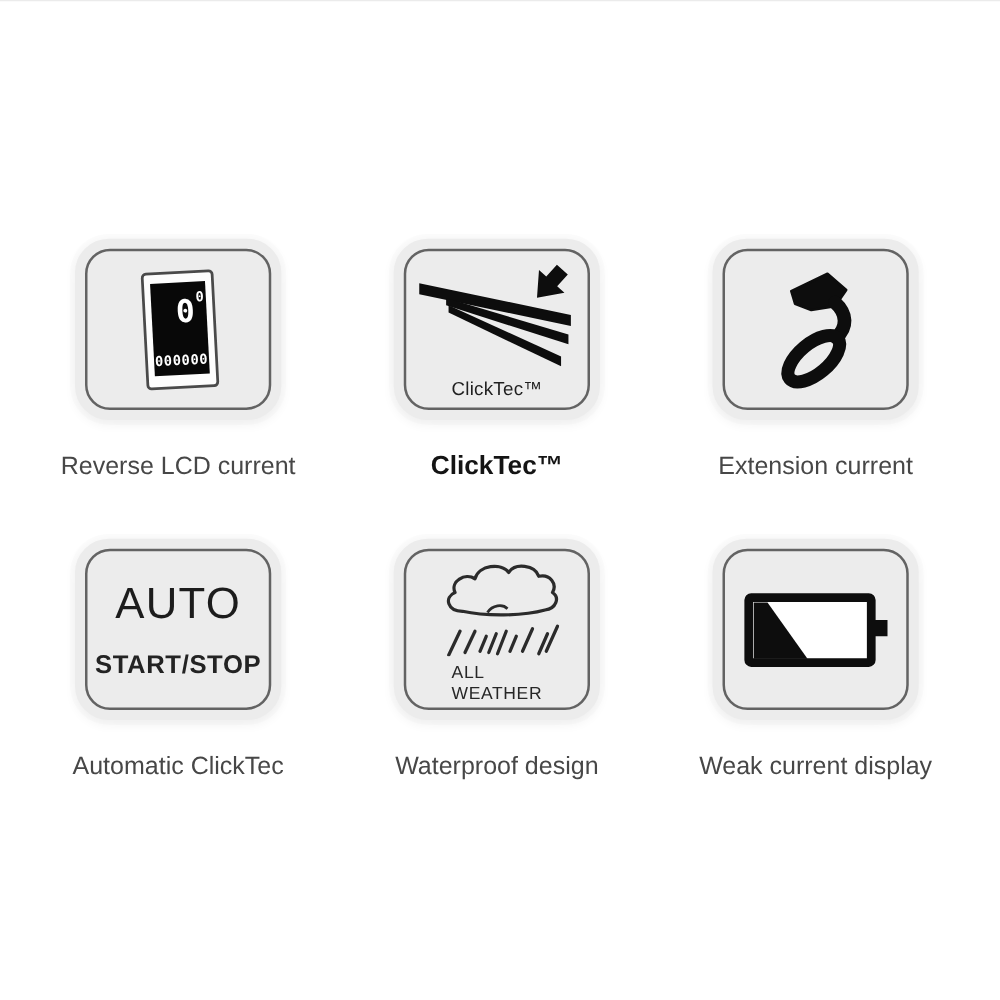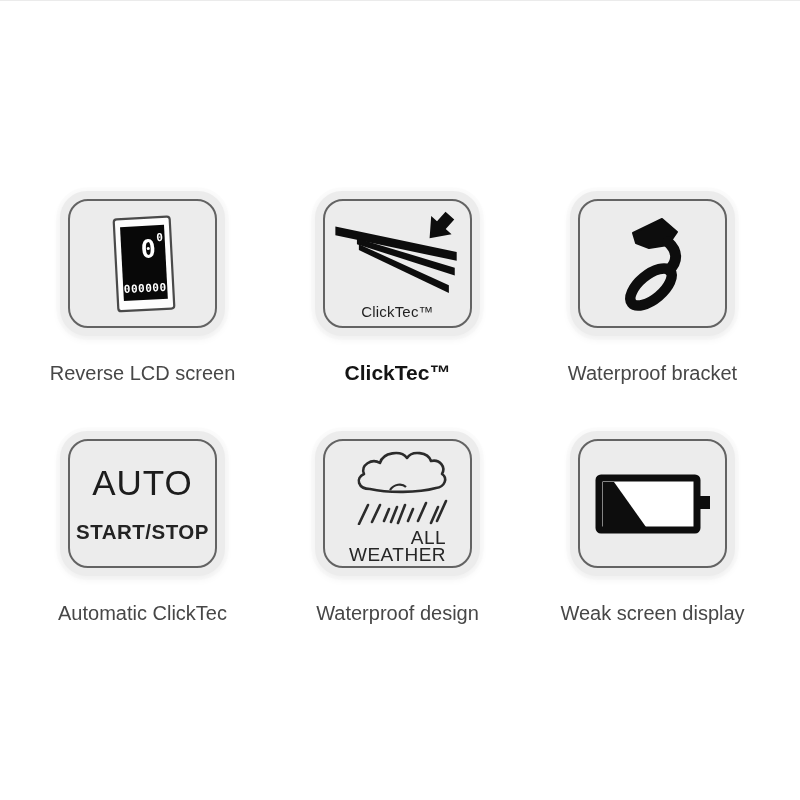--- a/index.html
+++ b/index.html
@@ -24,21 +24,21 @@
   }
   .label{
     margin-top:26px;font-size:20px;line-height:22px;color:var(--label_color,#474747);
     white-space:nowrap;text-align:center;
   }
   .label.bold{font-weight:bold;font-size:21px;color:var(--label_bold_color,#141414);}
   .icon-caption{
     font-size:15px;color:#1f1f1f;margin-top:6px;line-height:17px;text-align:center;
     letter-spacing:.2px;
   }
-  .weather-caption{font-size:19px;font-weight:500;color:#262626;margin-top:4px;line-height:17px;text-align:right;letter-spacing:.5px;}
+  .weather-caption{font-size:14px;font-weight:500;color:#262626;margin-top:4px;line-height:17px;text-align:left;letter-spacing:.5px;}
   .auto-big{font-size:35px;font-weight:400;letter-spacing:1px;color:#1c1c1c;line-height:36px;}
   .auto-small{font-size:20.5px;font-weight:600;letter-spacing:.5px;color:#232323;line-height:22px;margin-top:20px;}
   svg{display:block;}
 </style>
 </head>
 <body>
 
 <div class="features">
 
   <div class="row">
@@ -48,21 +48,21 @@
         <svg width="88" height="106" viewBox="0 0 88 106">
           <g transform="rotate(-3 44 53)">
             <rect x="17" y="7" width="56" height="92" rx="3" fill="#fdfdfd" stroke="#4a4a4a" stroke-width="2.2"></rect>
             <rect x="23" y="15" width="44" height="74" fill="#080808"></rect>
             <text x="50" y="47" text-anchor="middle" font-family="'DejaVu Sans Mono',monospace" font-weight="700" font-size="25" fill="#ffffff">0</text>
             <text x="62" y="31" text-anchor="middle" font-family="'DejaVu Sans Mono',monospace" font-weight="700" font-size="11" fill="#ffffff">0</text>
             <text x="45" y="81" text-anchor="middle" font-family="'DejaVu Sans Mono',monospace" font-weight="700" font-size="11" letter-spacing="0.5" fill="#ffffff">000000</text>
           </g>
         </svg>
       </div>
-      <div class="label">Reverse LCD screen</div>
+      <div class="label">Reverse LCD current</div>
     </div>
 
     <div class="cell">
       <div class="tile">
         <svg width="132" height="90" viewBox="0 0 132 92">
           <polygon points="2,20 126,46 126,55 2,29" fill="#0d0d0d"></polygon>
           <polygon points="24,32 124,62 124,70 24,38" fill="#0d0d0d"></polygon>
           <polygon points="26,38 118,80 118,88 26,44" fill="#0d0d0d"></polygon>
           <g transform="translate(109,20) rotate(42)">
             <polygon points="-6,-15 6,-15 6,-2 14,-2 0,16 -14,-2 -6,-2" fill="#0d0d0d"></polygon>
@@ -74,21 +74,21 @@
     </div>
 
     <div class="cell">
       <div class="tile">
         <svg width="80" height="106" viewBox="0 0 80 106">
           <path d="M20,22 L49,8 L64,21 L55,34 L36,37 L23,32 Z" fill="#0d0d0d" stroke="#0d0d0d" stroke-width="2" stroke-linejoin="round"></path>
           <path d="M55,31 C65,40 65,51 56,59" fill="none" stroke="#0d0d0d" stroke-width="11" stroke-linecap="round"></path>
           <ellipse cx="38" cy="76" rx="25" ry="12" transform="rotate(-40 38 76)" fill="none" stroke="#0d0d0d" stroke-width="10.5"></ellipse>
         </svg>
       </div>
-      <div class="label">Waterproof bracket</div>
+      <div class="label">Extension current</div>
     </div>
 
   </div>
 
   <div class="row">
 
     <div class="cell">
       <div class="tile">
         <div style="text-align:center;">
           <div class="auto-big">AUTO</div>
@@ -126,17 +126,17 @@
     </div>
 
     <div class="cell">
       <div class="tile">
         <svg width="118" height="70" viewBox="0 0 118 70">
           <rect x="5" y="9" width="98" height="52" rx="2" fill="#ffffff" stroke="#0d0d0d" stroke-width="7"></rect>
           <rect x="106" y="27" width="10" height="13" fill="#0d0d0d"></rect>
           <polygon points="9,13 20,13 52,58 9,58" fill="#0d0d0d"></polygon>
         </svg>
       </div>
-      <div class="label">Weak screen display</div>
+      <div class="label">Weak current display</div>
     </div>
 
   </div>
 </div>
 
 </body></html>

